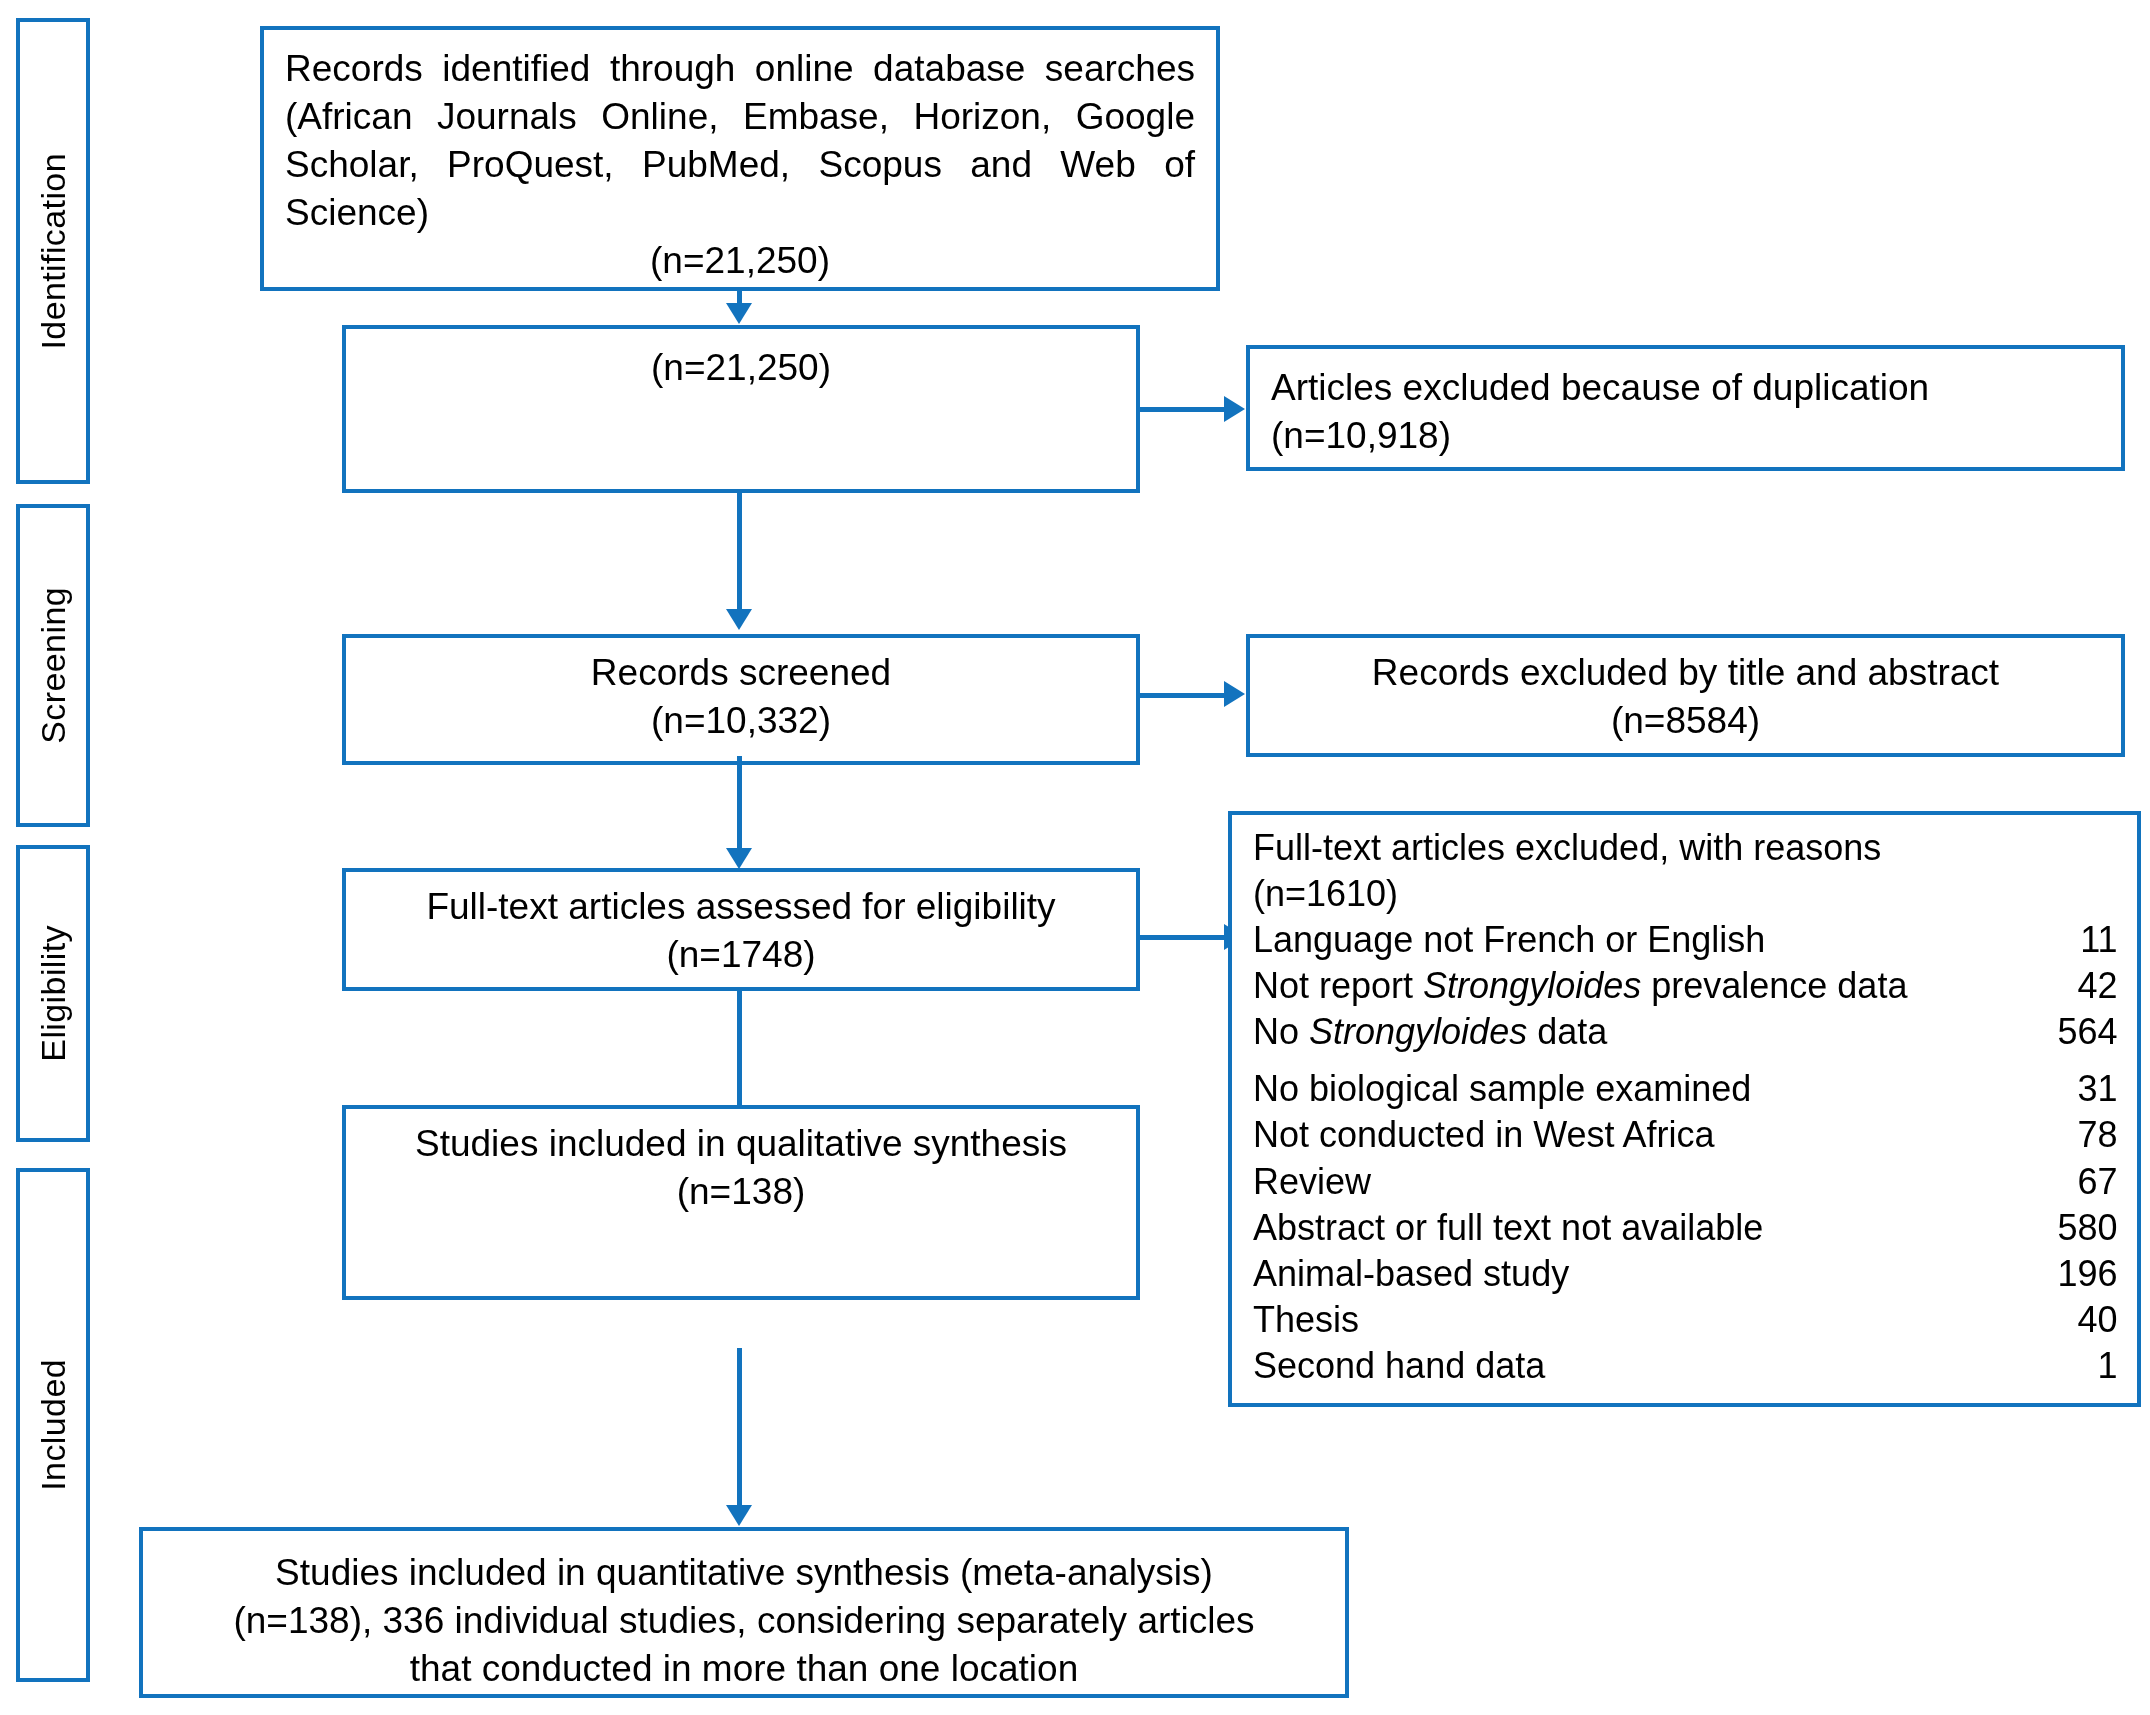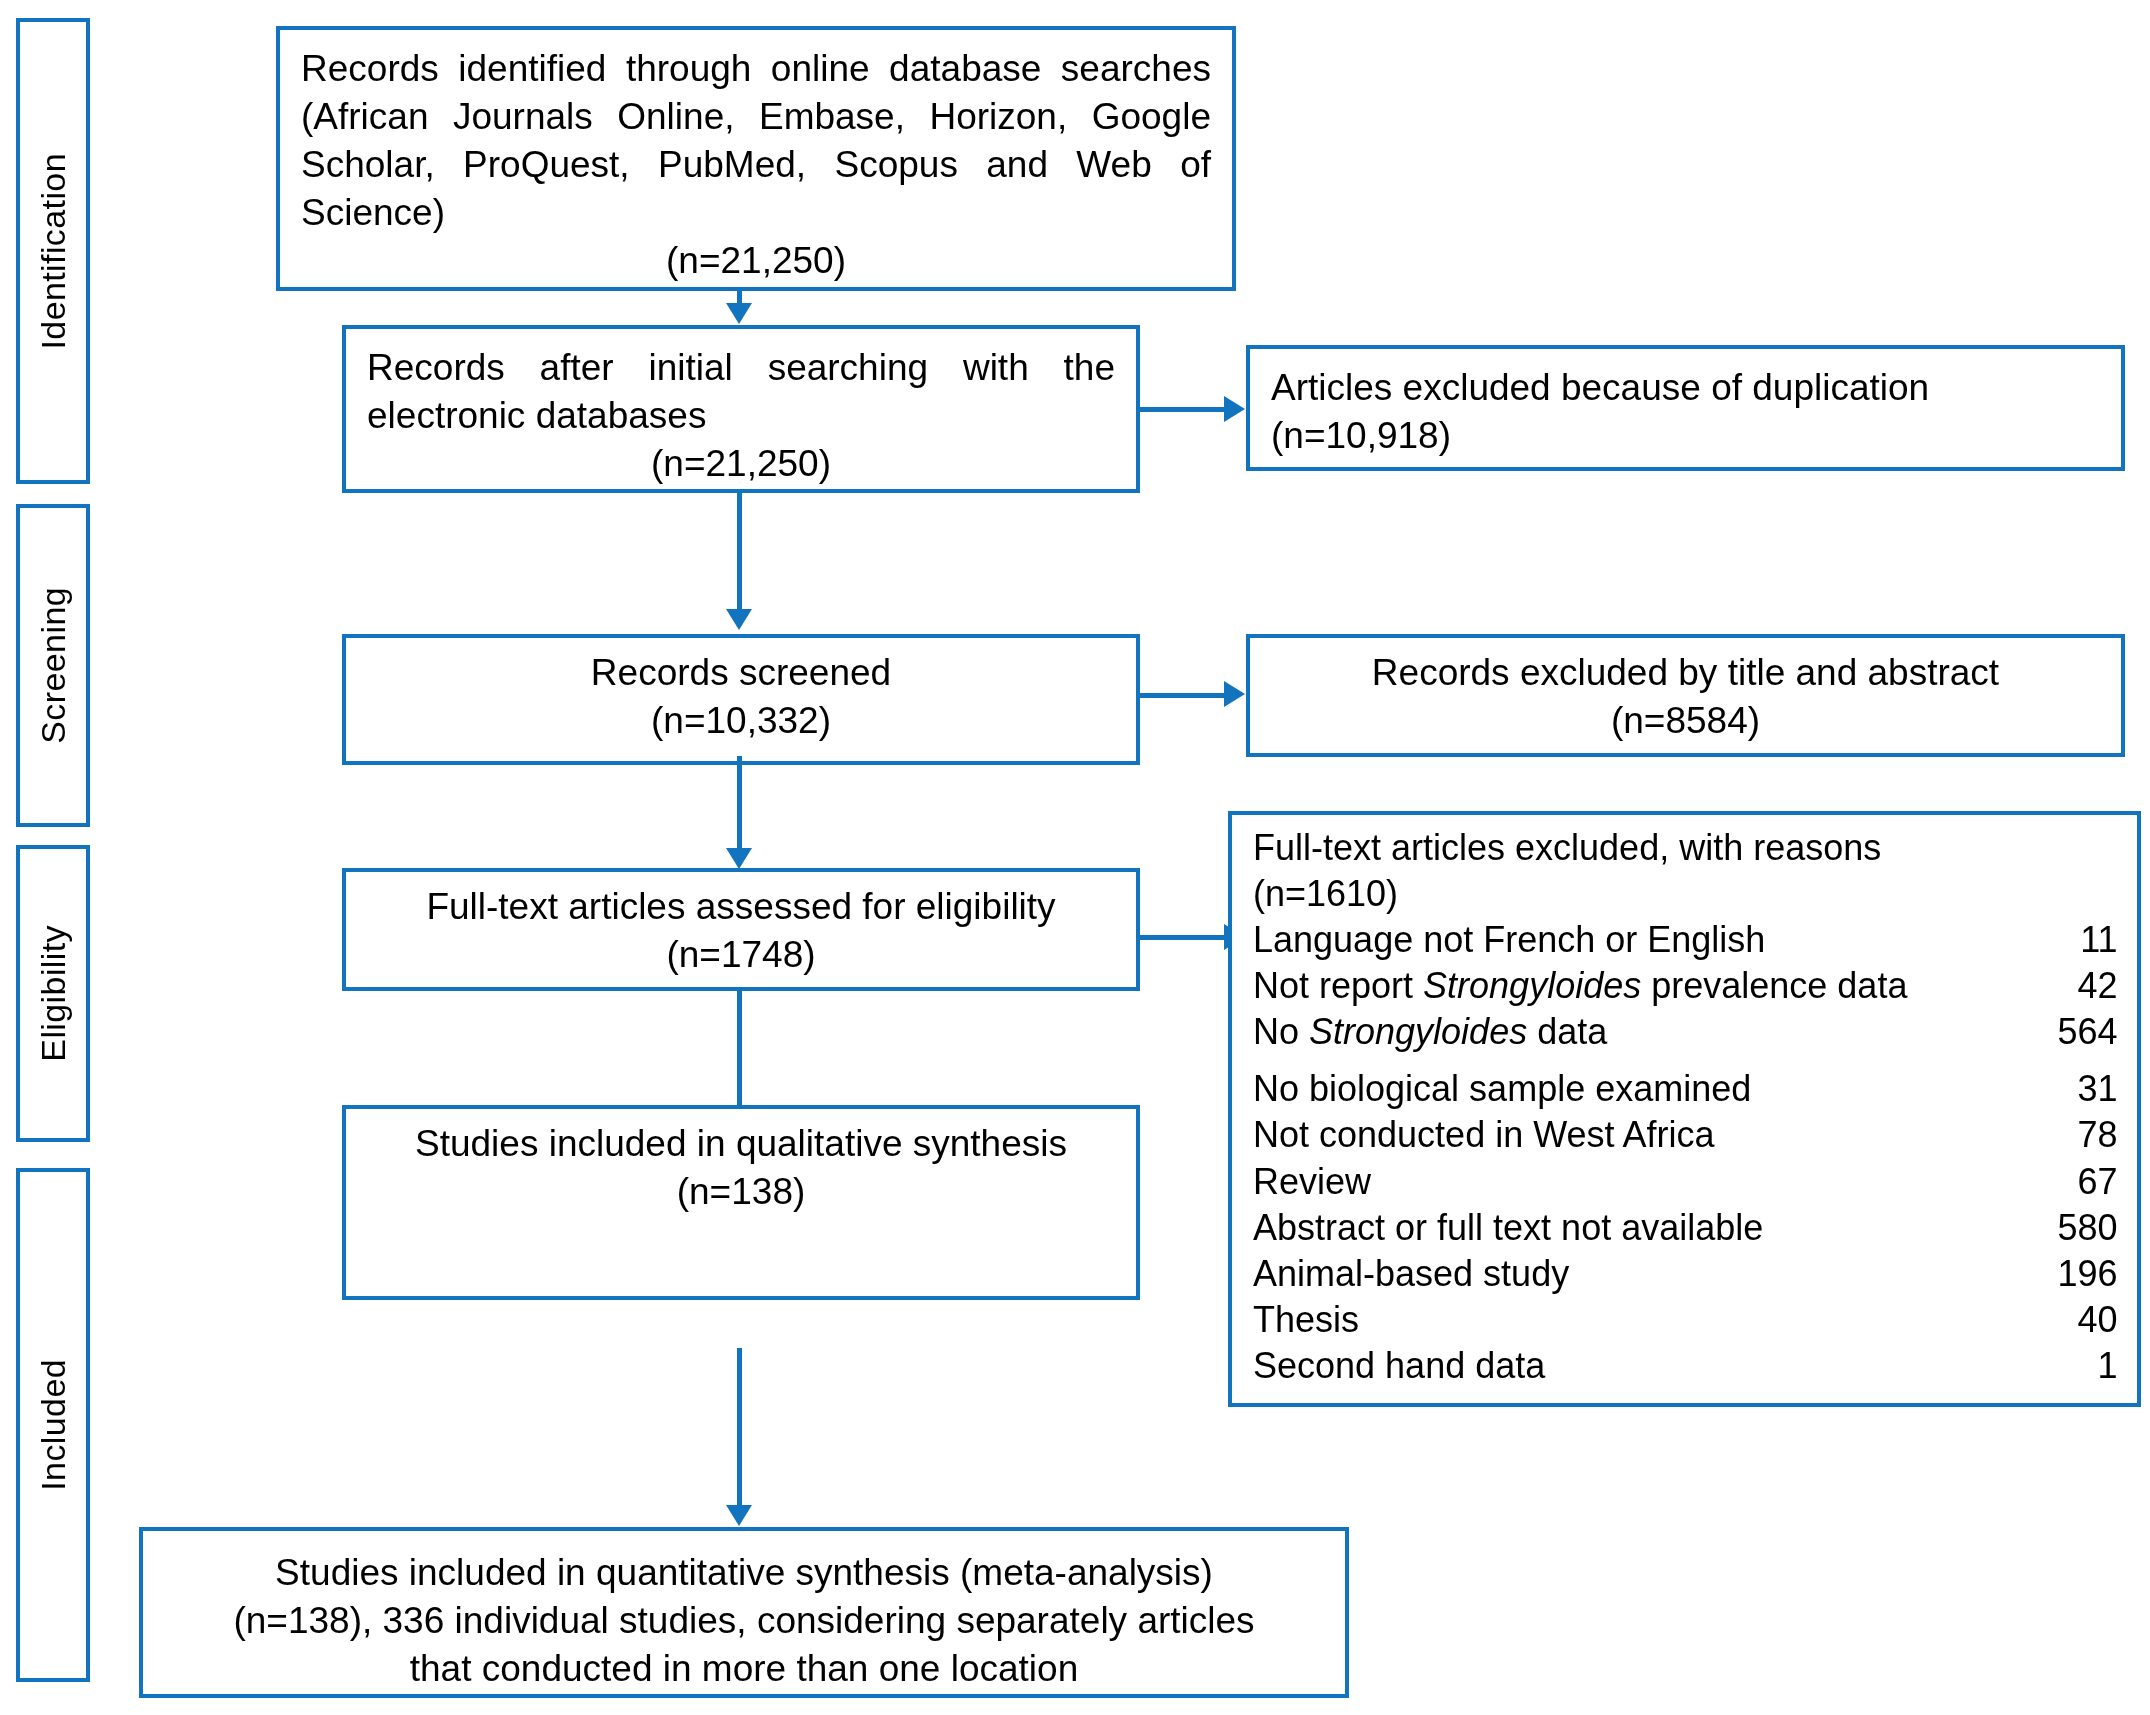--- a/index.html
+++ b/index.html
@@ -107,33 +107,32 @@
   </div>
 
   <div class="stage-box" style="left:16px; top:845px; width:74px; height:297px;">
     <span class="stage-label">Eligibility</span>
   </div>
 
   <div class="stage-box" style="left:16px; top:1168px; width:74px; height:514px;">
     <span class="stage-label">Included</span>
   </div>
 
-  <div class="flow-box" style="left:276px; top:26px; width:960px; height:265px;">
+  <div class="flow-box" style="left:260px; top:26px; width:960px; height:265px;">
     <div class="inner">
       <div class="just">Records identified through online database searches (African Journals Online, Embase, Horizon, Google Scholar, ProQuest, PubMed, Scopus and Web of Science)</div>
       <div class="center">(n=21,250)</div>
     </div>
   </div>
 
   <div class="vline" style="left:737px; top:290px; height:18px;"></div>
   <div class="arrow-down" style="left:726px; top:303px;"></div>
 
   <div class="flow-box" style="left:342px; top:325px; width:798px; height:168px;">
     <div class="inner">
-      <div class="just">Records after initial searching with the electronic databases</div>
       <div class="center">(n=21,250)</div>
     </div>
   </div>
 
   <div class="hline" style="left:1140px; top:407px; width:85px;"></div>
   <div class="arrow-right" style="left:1224px; top:396px;"></div>
 
   <div class="flow-box" style="left:1246px; top:345px; width:879px; height:126px;">
     <div class="inner">
       <div class="just">Articles excluded because of duplication</div>

